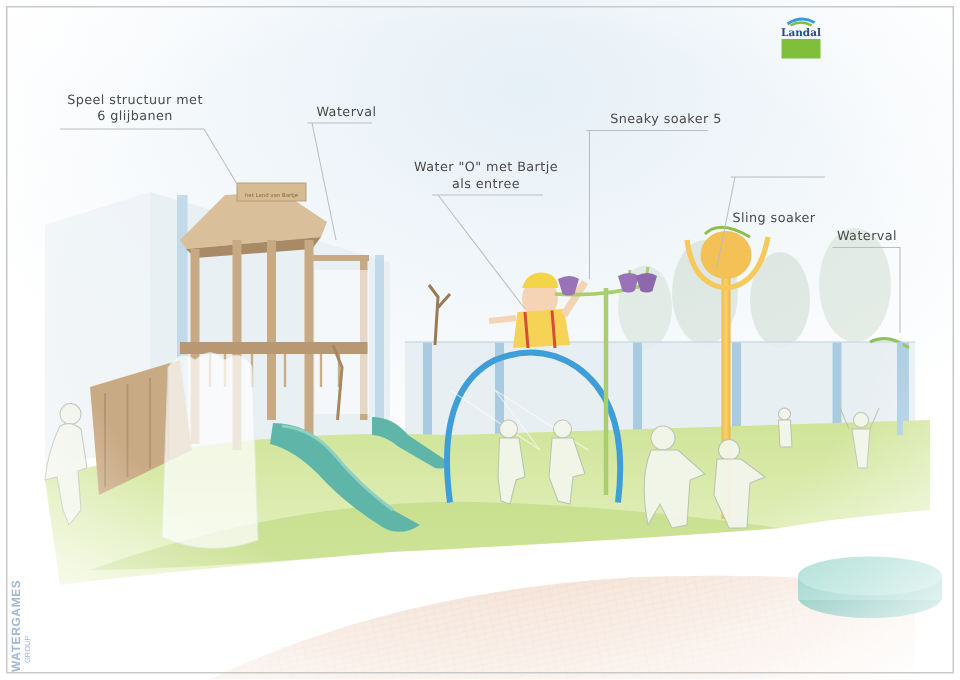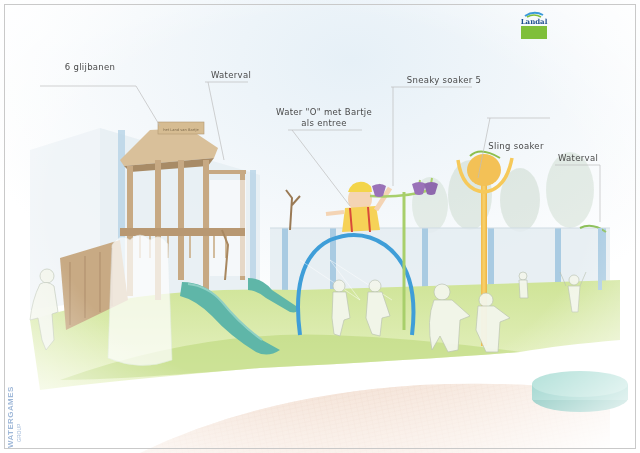--- a/index.html
+++ b/index.html
@@ -205,20 +205,21 @@
       <path d="M40 86 H136 L160 126"></path>
       <path d="M205 82 H248 M208 82 L224 160"></path>
       <path d="M288 130 H362 M292 130 L350 206"></path>
       <path d="M391 87 H472 M393 87 L393 186"></path>
       <path d="M487 118 H550 M490 118 L478 178"></path>
       <path d="M555 165 H600 V222"></path>
     </g>
   </svg>
 
   <div class="label" style="left:34px; top:62px; width:112px;">
+    <div>Speel structuur met</div>
     <div>6 glijbanen</div>
   </div>
   <div class="label" style="left:206px; top:70px; width:50px;">
     <div>Waterval</div>
   </div>
   <div class="label" style="left:272px; top:107px; width:104px;">
     <div>Water "O" met Bartje</div>
     <div>als entree</div>
   </div>
   <div class="label" style="left:392px; top:75px; width:80px;margin-left:12px;">

